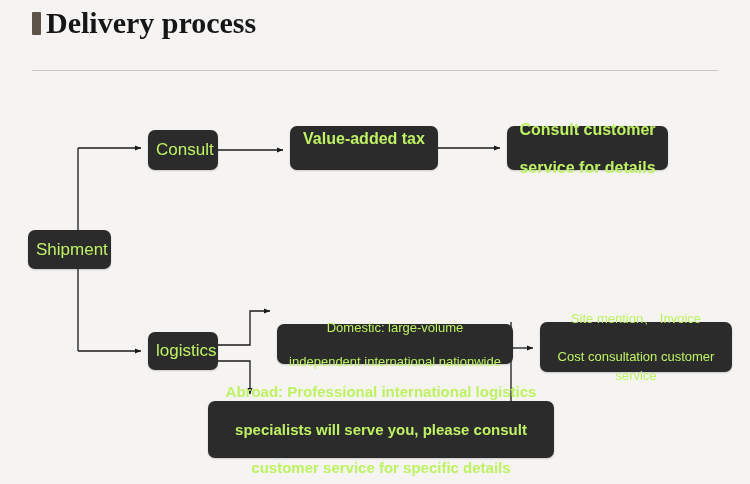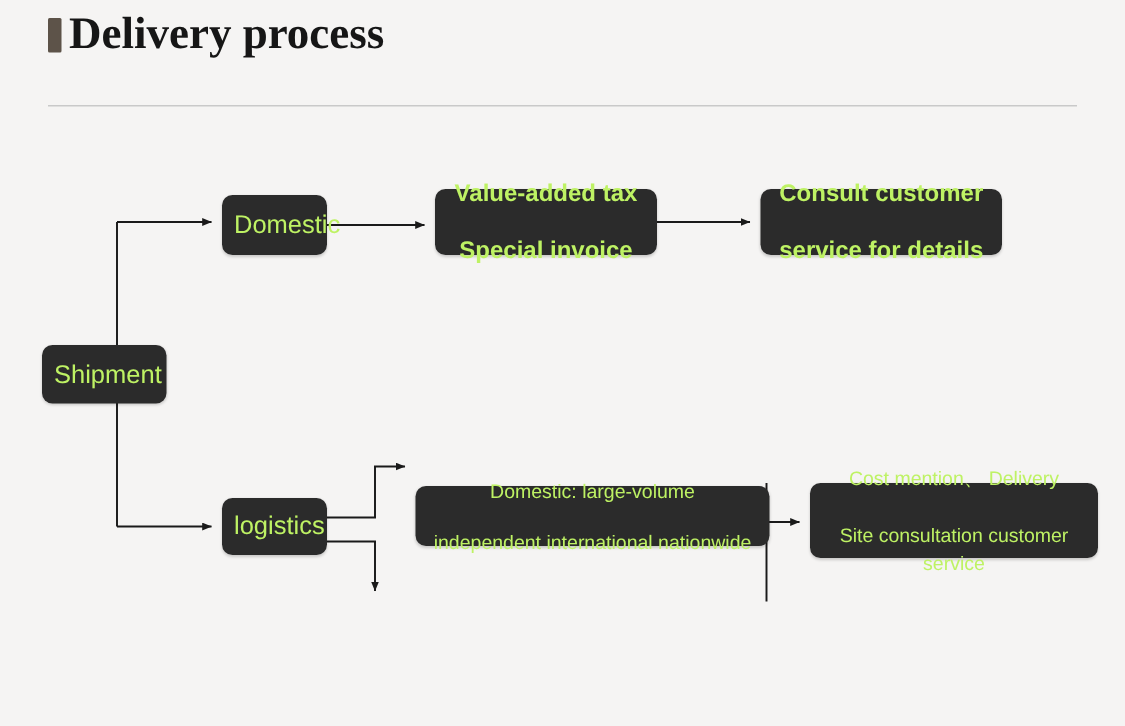--- a/index.html
+++ b/index.html
@@ -183,27 +183,26 @@
 
         <path d="M511,348 L533,348" marker-end="url(#arrow)"></path>
       </g>
     </svg>
 
     <div class="node n-shipment">
       <span>Shipment</span>
     </div>
 
     <div class="node n-invoice">
-      <span>Domestic</span>
+      <span>Consult</span>
     </div>
 
     <div class="node n-vat">
       <span>
         <span>Value-added tax</span><br>
-        <span>Special invoice</span>
       </span>
     </div>
 
     <div class="node n-consult">
       <span>
         <span>Consult customer</span><br>
         <span>service for details</span>
       </span>
     </div>
 
@@ -211,22 +210,29 @@
       <span>logistics</span>
     </div>
 
     <div class="node n-domestic">
       <span>
         <span>Domestic: large-volume</span><br>
         <span>independent international nationwide</span>
       </span>
     </div>
 
+    <div class="node n-abroad">
+      <span>
+        <span>Abroad: Professional international logistics</span><br>
+        <span>specialists will serve you, please consult</span><br>
+        <span>customer service for specific details</span>
+      </span>
+    </div>
 
     <div class="node n-site">
       <span>
-        <span>Cost mention、 Delivery</span><br>
-        <span>Site consultation customer service</span>
+        <span>Site mention、 Invoice</span><br>
+        <span>Cost consultation customer service</span>
       </span>
     </div>
 
   </div>
 </div>
 
 </body></html>

